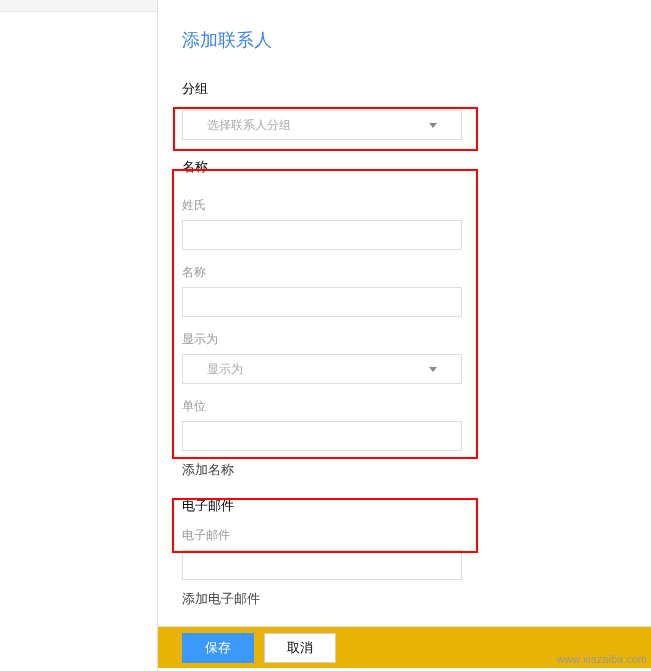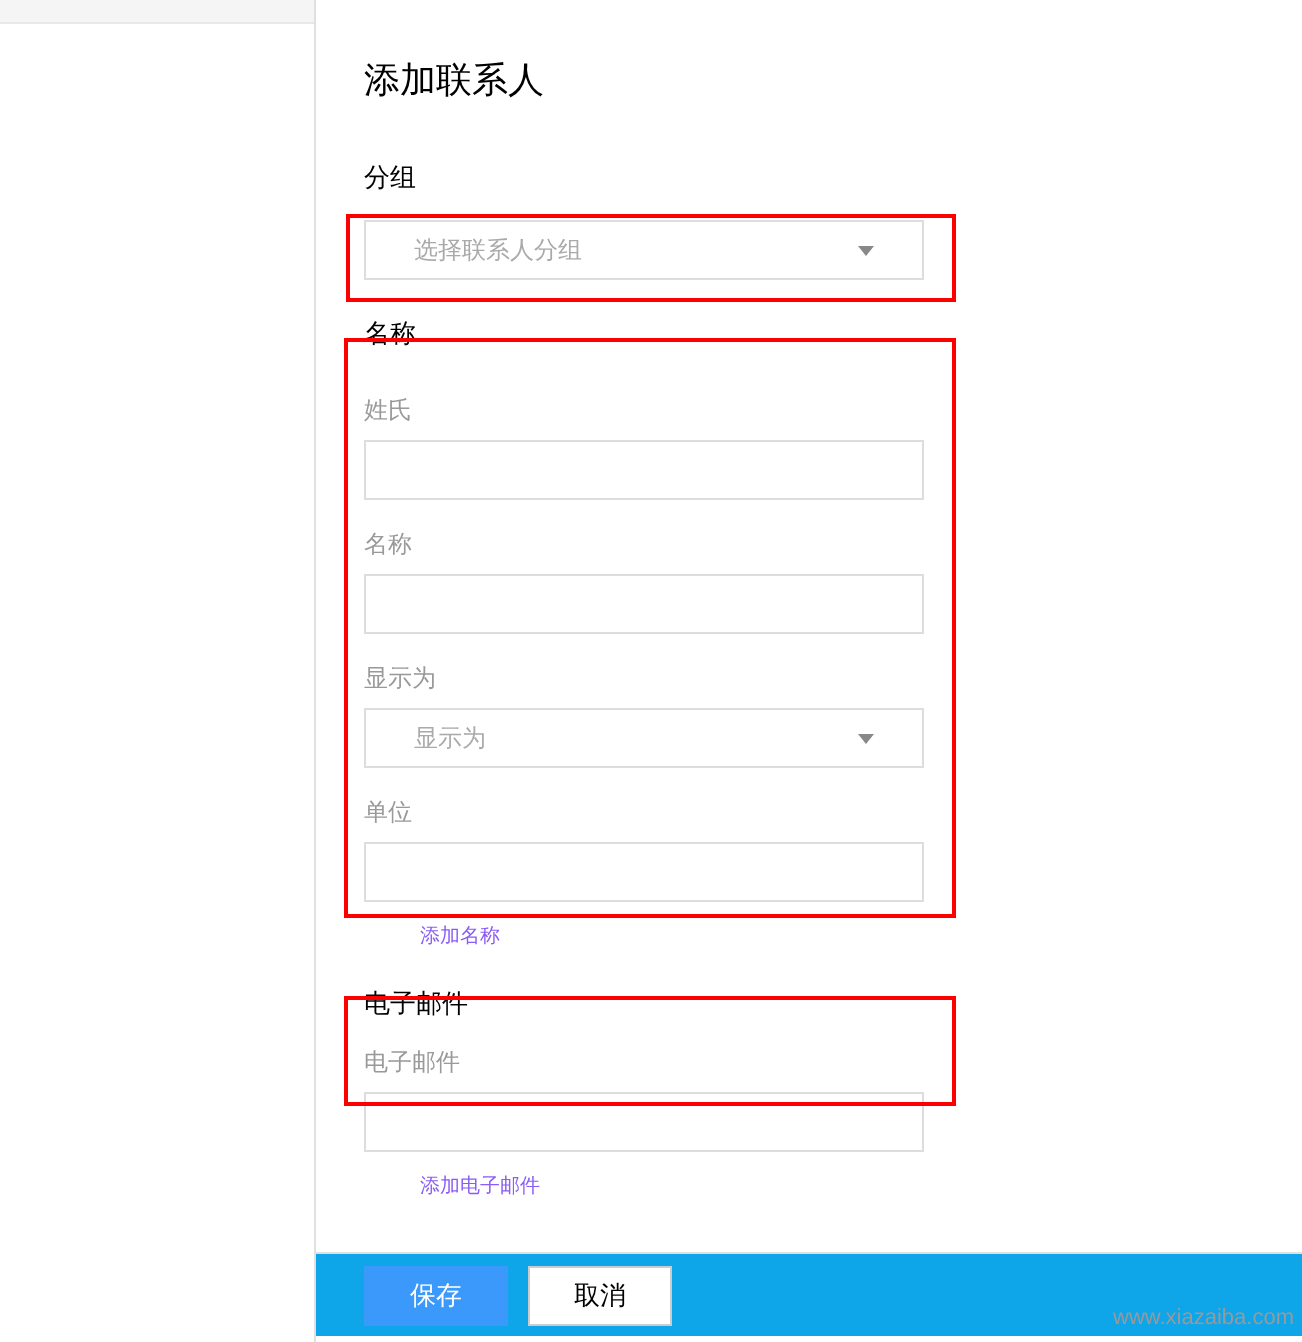--- a/index.html
+++ b/index.html
@@ -34,21 +34,21 @@
     }
     .main {
       flex: 1;
       padding: 28px 24px 0 24px;
       position: relative;
       overflow: hidden;
     }
     .page-title {
       font-size: 18px;
       font-weight: 400;
-      color: #000000;
+      color: #3b82f6;
       margin-bottom: 28px;
     }
     .section {
       margin-bottom: 18px;
     }
     .section-label {
       font-size: 13px;
       color: #000000;
       margin-bottom: 12px;
     }
@@ -85,26 +85,25 @@
       cursor: pointer;
     }
     .select-caret {
       width: 0;
       height: 0;
       border-left: 4px solid transparent;
       border-right: 4px solid transparent;
       border-top: 5px solid #888;
     }
     .link {
-      color: #8b5cf6;
-      font-size: 10px;
+      color: #404040;
+      font-size: 13px;
       cursor: pointer;
       display: inline-block;
       margin-top: 10px;
-      margin-left: 28px;
     }
     .name-section .field-label { margin-top: 14px; }
     .name-section .field-label.first { margin-top: 21px; }
     .highlight {
       position: absolute;
       border: 2px solid #f00;
       pointer-events: none;
     }
     .highlight-1 { left: 173px; top: 107px; width: 305px; height: 44px; }
     .highlight-2 { left: 172px; top: 169px; width: 306px; height: 290px; }
@@ -112,21 +111,21 @@
     .footer {
       position: absolute;
       bottom: 3px;
       left: 158px;
       right: 0;
       height: 42px;
       border-top: 1px solid #e0e0e0;
       display: flex;
       align-items: center;
       padding-left: 24px;
-      background: #0ea5e9;
+      background: #eab308;
       gap: 10px;
     }
     .btn {
       height: 30px;
       padding: 0 22px;
       font-size: 13px;
       border: 1px solid #ccc;
       background: #fff;
       cursor: pointer;
       display: inline-flex;

